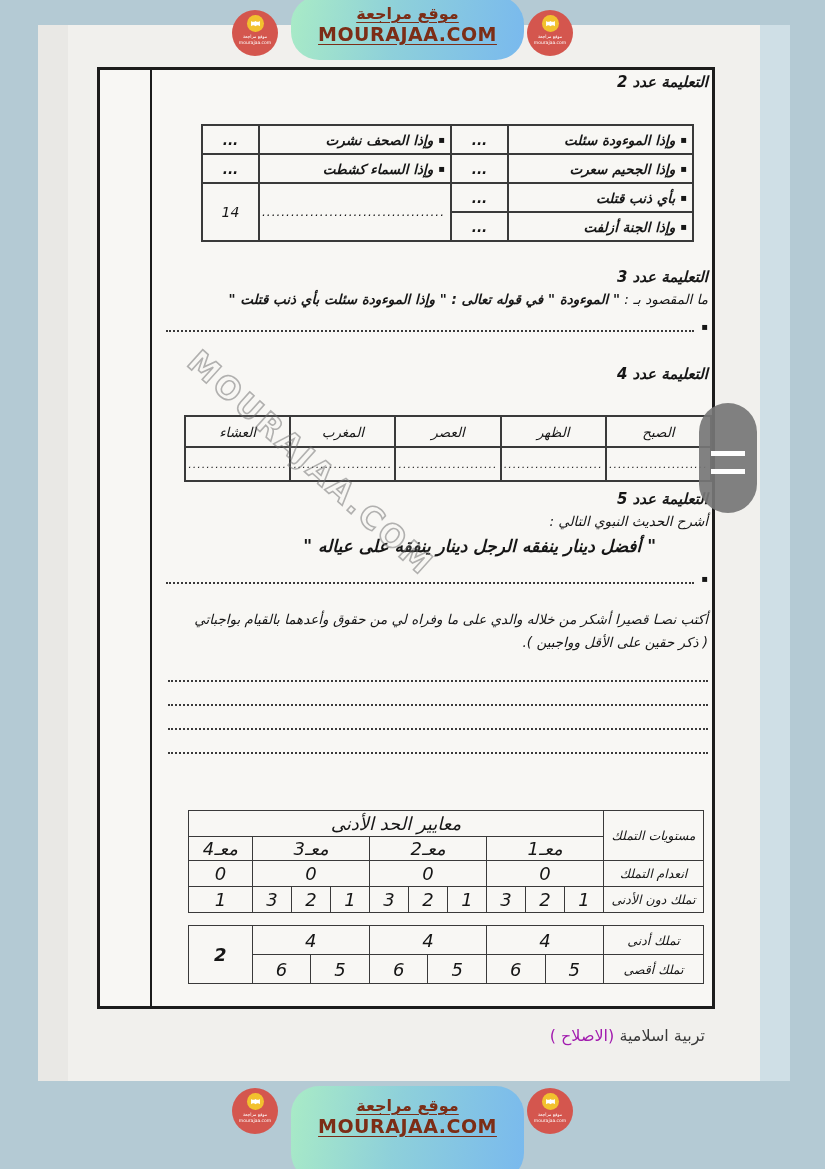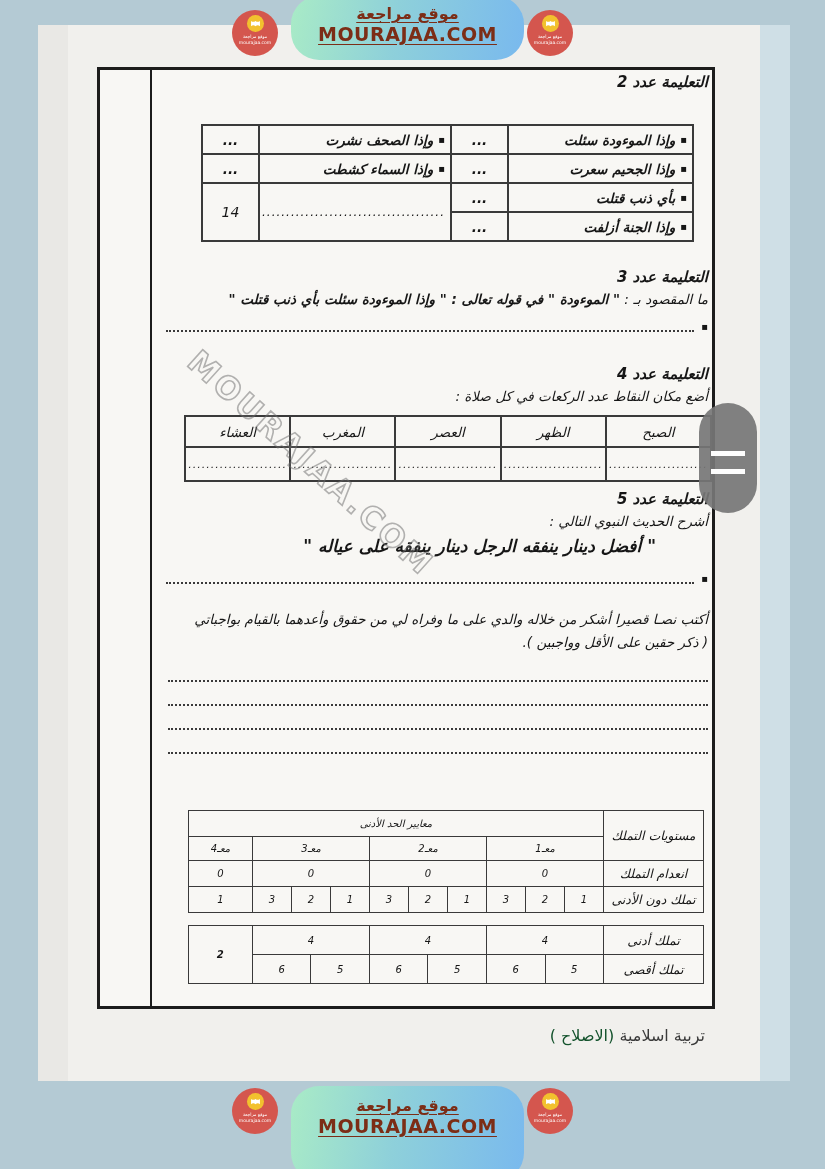--- a/index.html
+++ b/index.html
@@ -36,21 +36,21 @@
   .ptable{position:absolute;top:345px;right:0;width:528px;table-layout:fixed;direction:rtl;}
   .ptable td{border:2px solid #3a3a3a;text-align:center;font-size:13.5px;}
   .ptable .hd{height:27px;margin-top:20px;}
   .ptable .dd{height:30px;letter-spacing:1px;font-size:11px;color:#222;}
   .hadith{position:absolute;top:466px;right:56px;font-size:17px;font-weight:bold;}
   .essay-line{position:absolute;right:4px;font-size:13.5px;}
   .dot-line{position:absolute;right:4px;left:12px;height:0;border-bottom:2.5px dotted #3a3a3a;}
   
   .gtitle{position:absolute;top:714px;left:0;right:0;text-align:center;font-size:15px;font-weight:bold;}
   .gtable{position:absolute;right:8px;width:515px;table-layout:fixed;direction:rtl;}
-  .gtable td{border:1.5px solid #3a3a3a;text-align:center;font-size:10px;padding:0;}
+  .gtable td{border:1.5px solid #3a3a3a;text-align:center;font-size:18px;padding:0;}
   .gtable .lab{font-size:12.5px;padding:0 2px;white-space:nowrap;}
   .gtable .h1{height:26px;font-size:13px;}
   .gtable .h2{height:24px;font-size:13px;}
   .gtA{top:740px;}
   .gtB{top:855px;}
   .gtA tr{height:26px;}
   .gtB tr{height:29px;}
   .gmerged{font-size:16px;font-weight:bold;}
   
   .watermark{position:absolute;left:205px;top:343px;z-index:6;font-size:31px;font-weight:bold;letter-spacing:3px;
@@ -65,21 +65,21 @@
         border-radius:28px;text-align:center;color:#7c2d16;z-index:10;}
   .pill-top{top:-4px;height:64px;padding-top:8px;box-sizing:border-box;}
   .pill-bottom{top:1086px;height:95px;padding-top:10px;box-sizing:border-box;}
   .pill .ar{font-size:16px;font-weight:bold;text-decoration:underline;text-underline-offset:3px;}
   .pill .en{font-size:19px;font-weight:bold;text-decoration:underline;text-underline-offset:3px;letter-spacing:0.5px;}
   .logo{position:absolute;width:46px;height:46px;border-radius:50%;background:#d4564e;z-index:10;text-align:center;overflow:hidden;}
   .logo .ycirc{width:17px;height:17px;border-radius:50%;background:#f2c12e;margin:5px auto 1px;display:flex;align-items:center;justify-content:center;}
   .logo .txt{color:#fff;font-size:5px;line-height:1.25;transform:scale(0.9);}
   
   .footer-note{position:absolute;top:1026px;right:120px;direction:rtl;font-size:16px;color:#3a3a3a;}
-  .footer-note .red{color:#14532d;margin-left:40px;}
+  .footer-note .red{color:#a21caf;margin-left:40px;}
 </style>
 </head>
 <body>
 
 <div class="stage">
 
   <div class="page"></div>
   <div class="page-left-strip"></div>
   <div class="page-right-edge"></div>
 
@@ -149,21 +149,20 @@
       <div class="sec-title" style="top:198px;">التعليمة عدد 3</div>
       <div class="prompt" style="top:221px;">
         <span>ما المقصود بـ : </span><span class="b">" الموءودة " في قوله تعالى : " وإذا الموءودة سئلت بأي ذنب قتلت "</span>
       </div>
       <div class="ans-line" style="top:246px;">
         <span style="font-size:10px;">▪</span>
         <span class="dline"></span>
       </div>
 
       <div class="sec-title" style="top:295px;">التعليمة عدد 4</div>
-      <div class="prompt" style="top:318px;">أضع مكان النقاط عدد الركعات في كل صلاة :</div>
 
       <table class="ptable">
         <tbody>
             <tr>
           <td class="hd">الصبح</td>
           <td class="hd">الظهر</td>
           <td class="hd">العصر</td>
           <td class="hd">المغرب</td>
           <td class="hd">العشاء</td>
         </tr>

